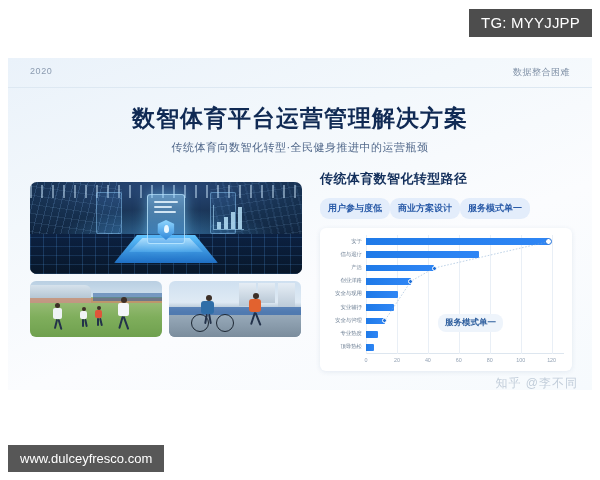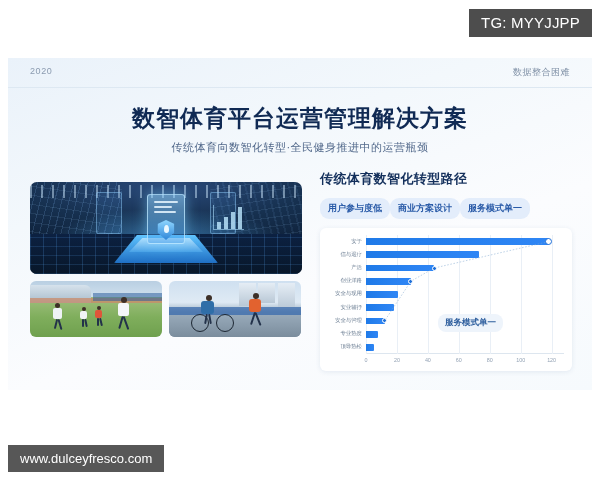--- a/index.html
+++ b/index.html
@@ -429,15 +429,16 @@
           <div class="tick" style="left: 31.25%;">40</div>
           <div class="tick" style="left: 46.875%;">60</div>
           <div class="tick" style="left: 62.5%;">80</div>
           <div class="tick" style="left: 78.125%;">100</div>
           <div class="tick" style="left: 93.75%;">120</div>
         </div>
       <div class="callout" id="callout" style="left: 118px; top: 86px;">服务模式单一</div>
     </div>
   </div>
 
+  <div class="zhihu">知乎 @李不同</div>
 </div>
 
 <div class="url-bar">www.dulceyfresco.com</div>
 
 </body></html>

